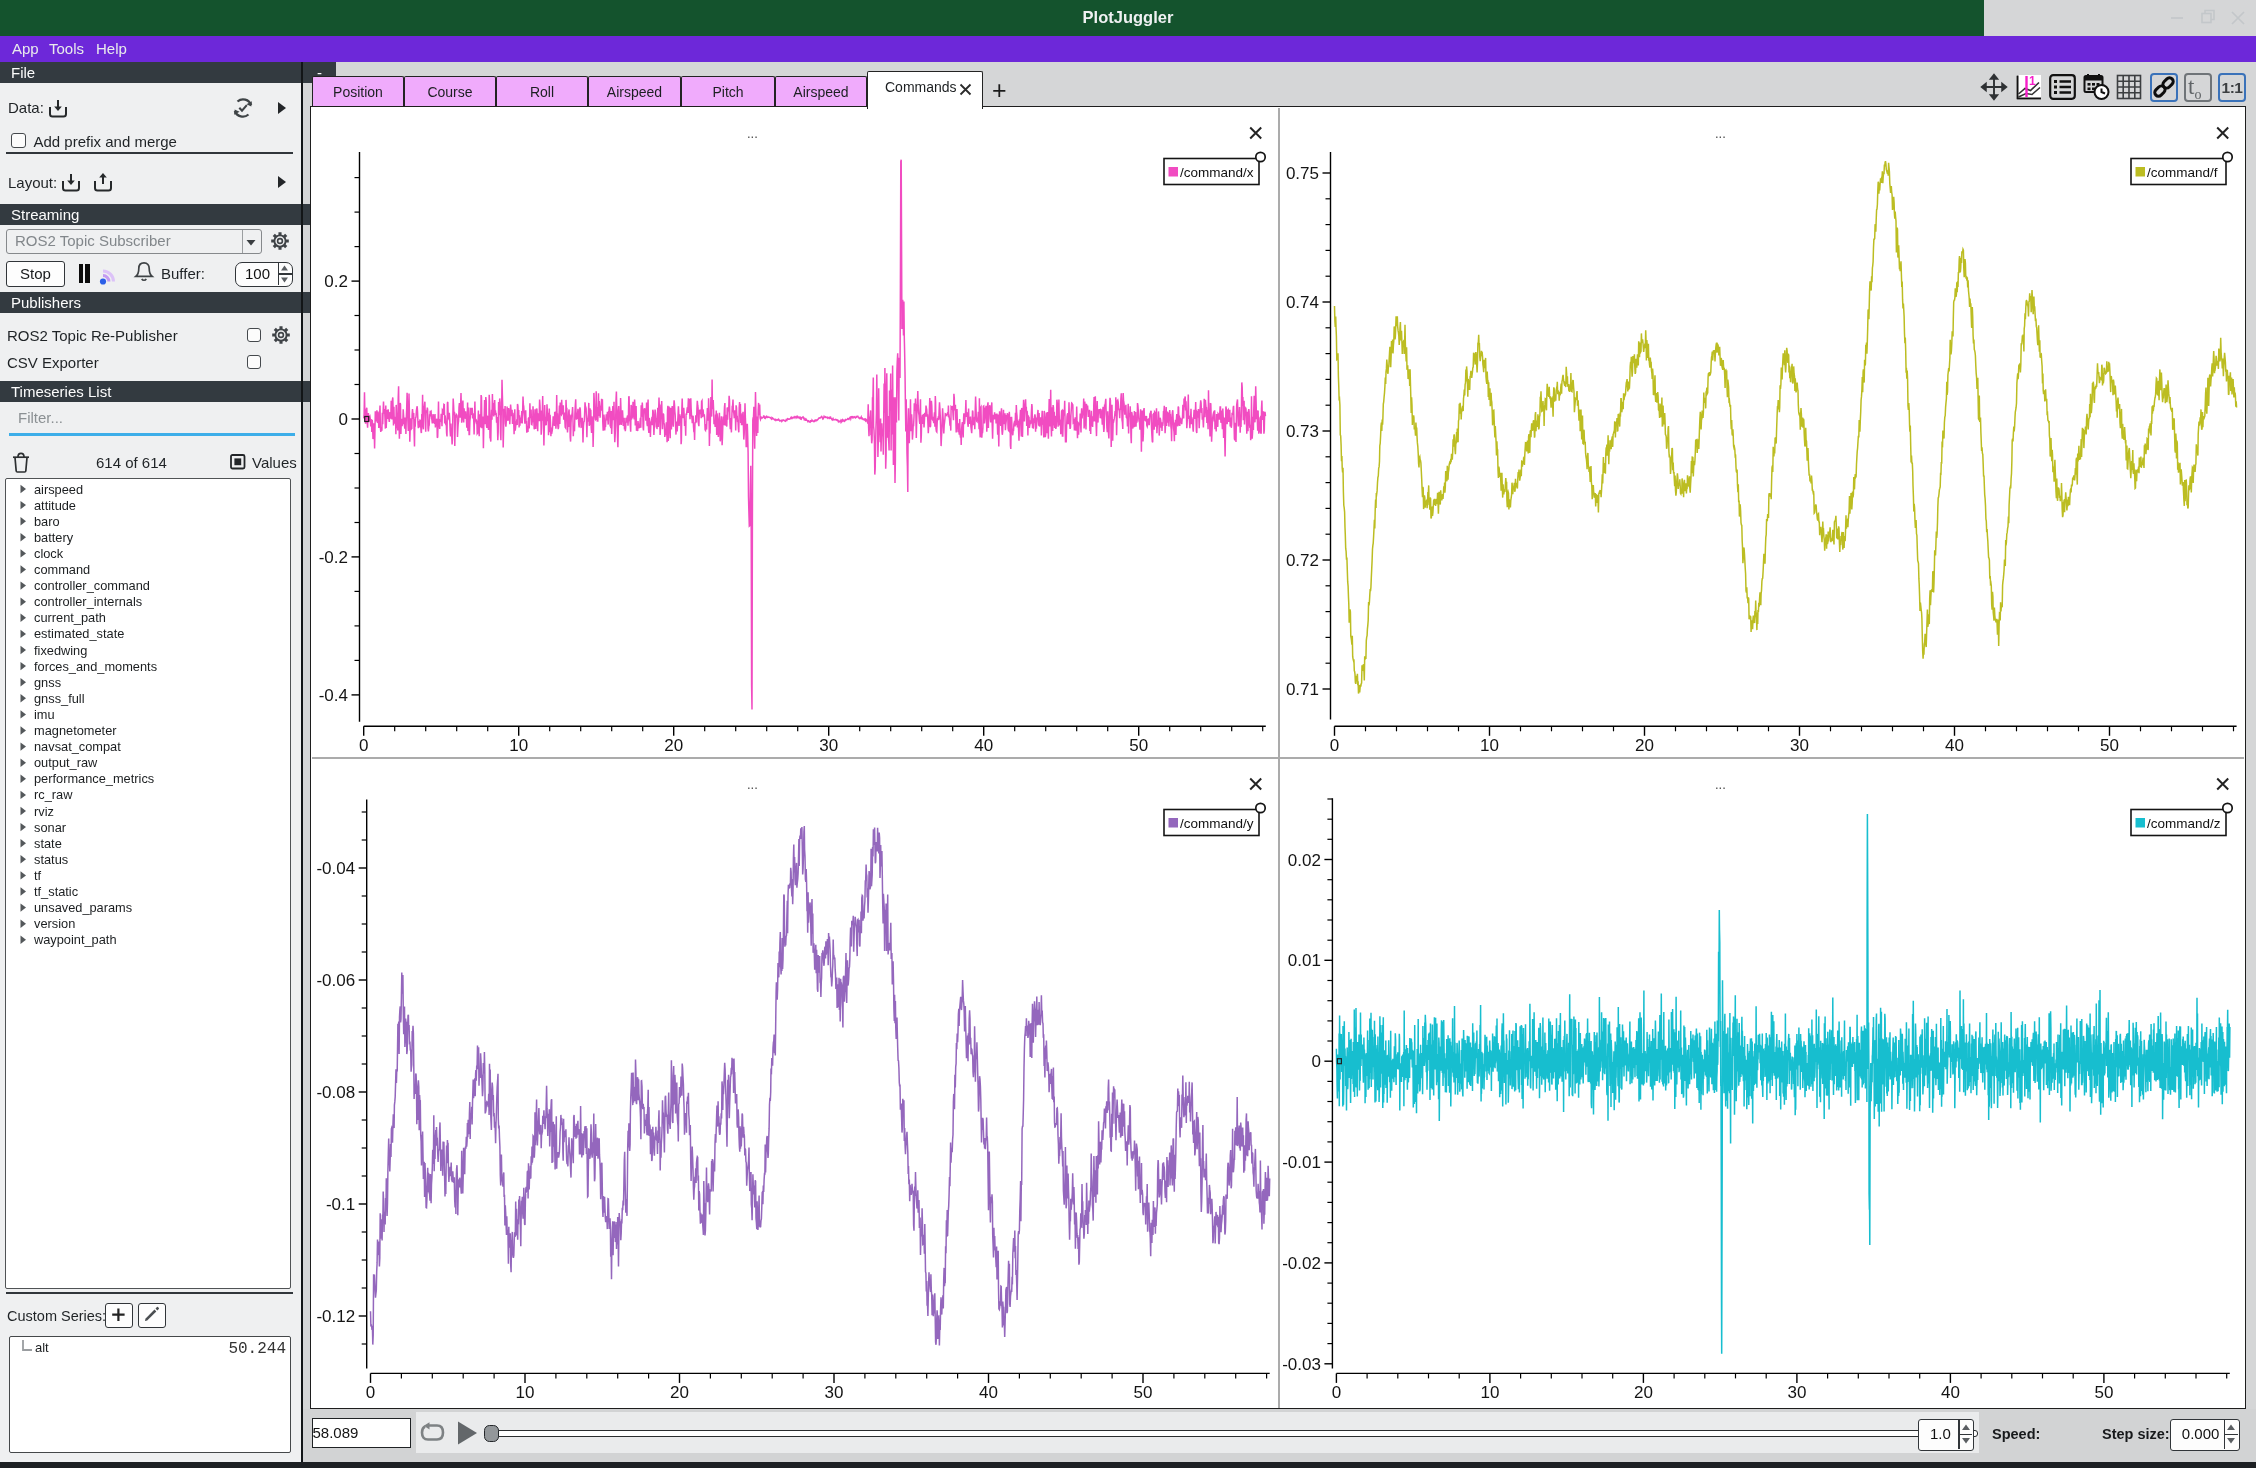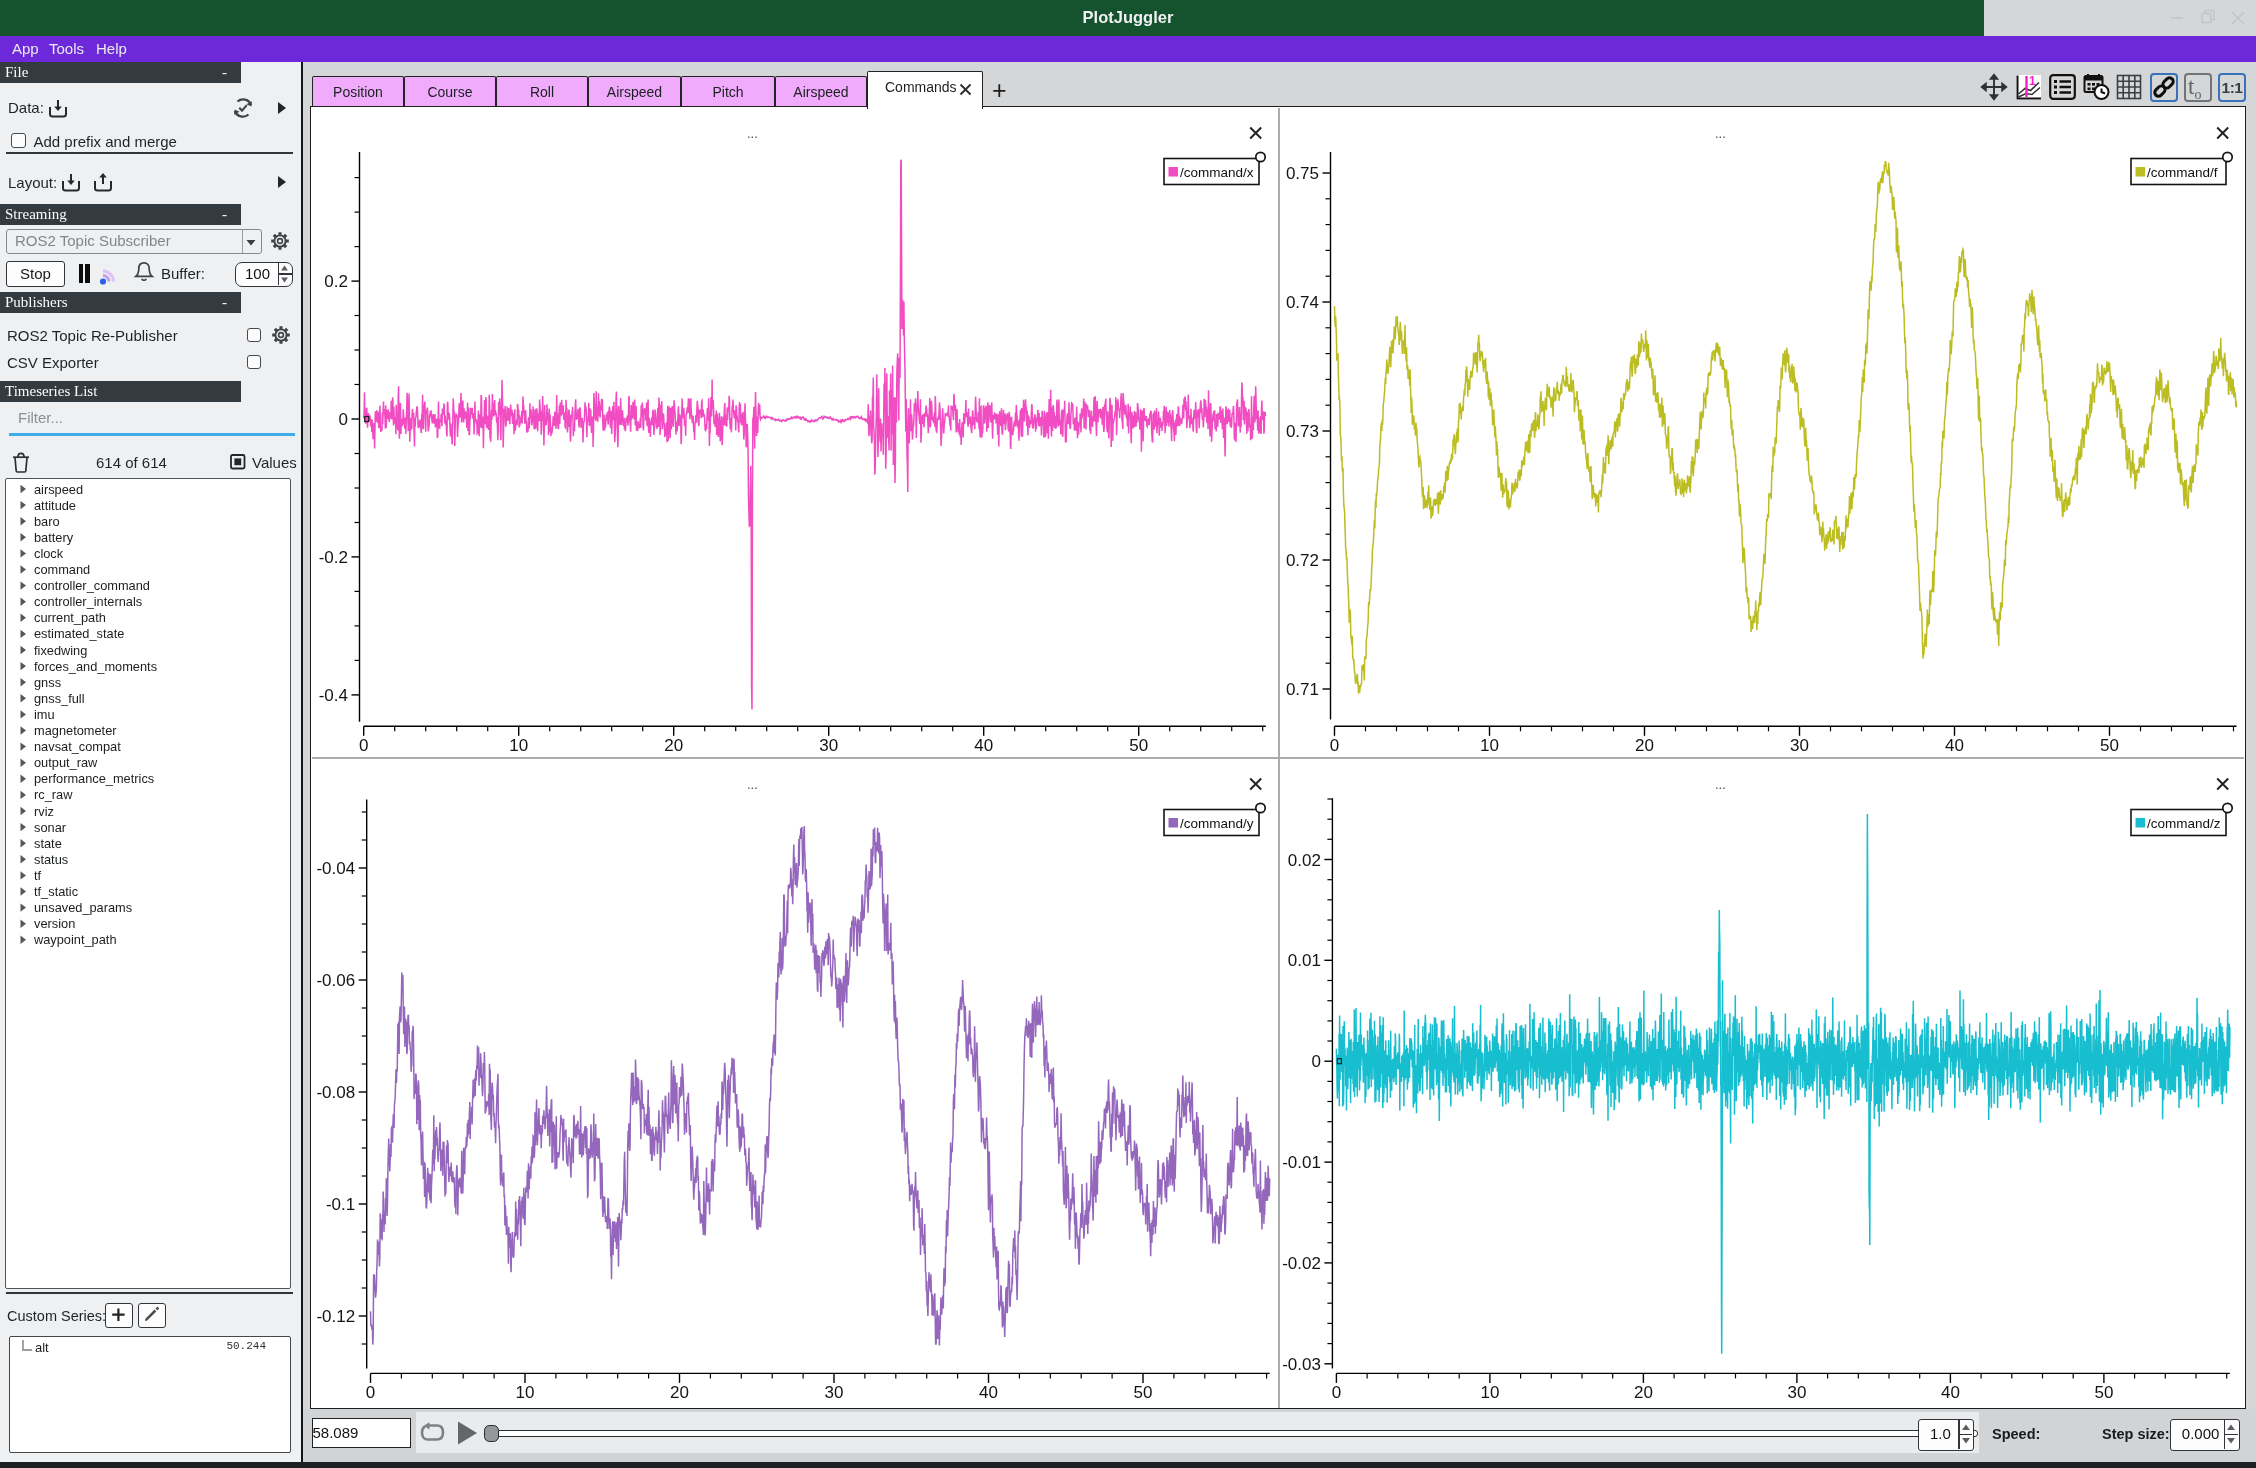--- a/index.html
+++ b/index.html
@@ -1,18 +1,18 @@
 <!DOCTYPE html>
 <html><head><meta charset="utf-8"><title>PlotJuggler</title>
 <style>
 * { margin:0; padding:0; box-sizing:border-box; }
 html,body { width:2256px; height:1468px; overflow:hidden; }
 body { font-family:"Liberation Sans",sans-serif; background:#d5d6d7; position:relative; }
 .abs { position:absolute; }
-.hdr { position:absolute; left:0; width:241px; height:21px; background:#333a40; color:#fcfcfc; font-size:15px; line-height:21px; padding-left:5px;font-family:Liberation Serif, serif; }
+.hdr { position:absolute; left:0; width:336px; height:21px; background:#333a40; color:#fcfcfc; font-size:15px; line-height:21px; padding-left:11px; }
 .hdr span { position:absolute; right:14px; top:0; }
 .lbl { position:absolute; color:#1f2326; font-size:15px; }
 .cb { position:absolute; width:15px; height:15px; border:1.7px solid #45494d; border-radius:3px; background:#fcfcfc; }
 .btn { position:absolute; background:#fdfdfd; border:1.6px solid #313539; border-radius:3px; }
 .tab { position:absolute; top:75.5px; height:32.5px; background:#f0abfc; border:1.6px solid #232323; border-bottom:none; border-radius:2px 2px 0 0; font-size:14px; color:#1c1f21; text-align:center; line-height:31px; }
 .tbox { position:absolute; border:2px solid #3a72b9; border-radius:4px; background:transparent; }
 svg { position:absolute; overflow:visible; }
 </style></head>
 <body>
 
@@ -218,21 +218,21 @@
     <svg width="25" height="22" style="left:0;top:0" viewBox="0 0 25 22">
       <path d="M8.2 16.5 L6 16.9 L6.4 14.7 L15.5 5.6 L17.3 7.4 Z" fill="#4a4e51"></path>
       <path d="M16.5 4.6 L18 3.1 Q18.5 2.6 19 3.1 L19.8 3.9 Q20.3 4.4 19.8 4.9 L18.3 6.4 Z" fill="#4a4e51"></path>
     </svg>
   </div>
   <div class="abs" style="left:9px;top:1273.5px;width:282px;height:117px;background:#fff;border:1.5px solid #45484a;border-radius:2px">
     <svg width="30" height="18" style="left:8px;top:2px">
         <path d="M5 1 V11 H14" fill="none" stroke="#9a9da0" stroke-width="1.8"></path>
       </svg>
     <span style="position:absolute;left:25px;top:3px;font-size:13px;color:#1b1e20">alt</span>
-    <span style="position:absolute;right:24px;top:3px;font-size:11px;color:#333;font-family:'Liberation Mono',monospace">50.244</span>
+    <span style="position:absolute;right:4px;top:3px;font-size:16px;color:#333;font-family:'Liberation Mono',monospace">50.244</span>
   </div>
 </div>
 
 <div class="abs" style="left:301px;top:62px;width:2.2px;height:1406px;background:#121517"></div>
 
 <div class="abs" style="left:0;top:1462px;width:2256px;height:6px;background:#1d2023"></div>
 
 <div class="tab" style="left:312px;width:92px">Position</div>
 <div class="tab" style="left:404px;width:92px">Course</div>
 <div class="tab" style="left:496px;width:92px">Roll</div>

